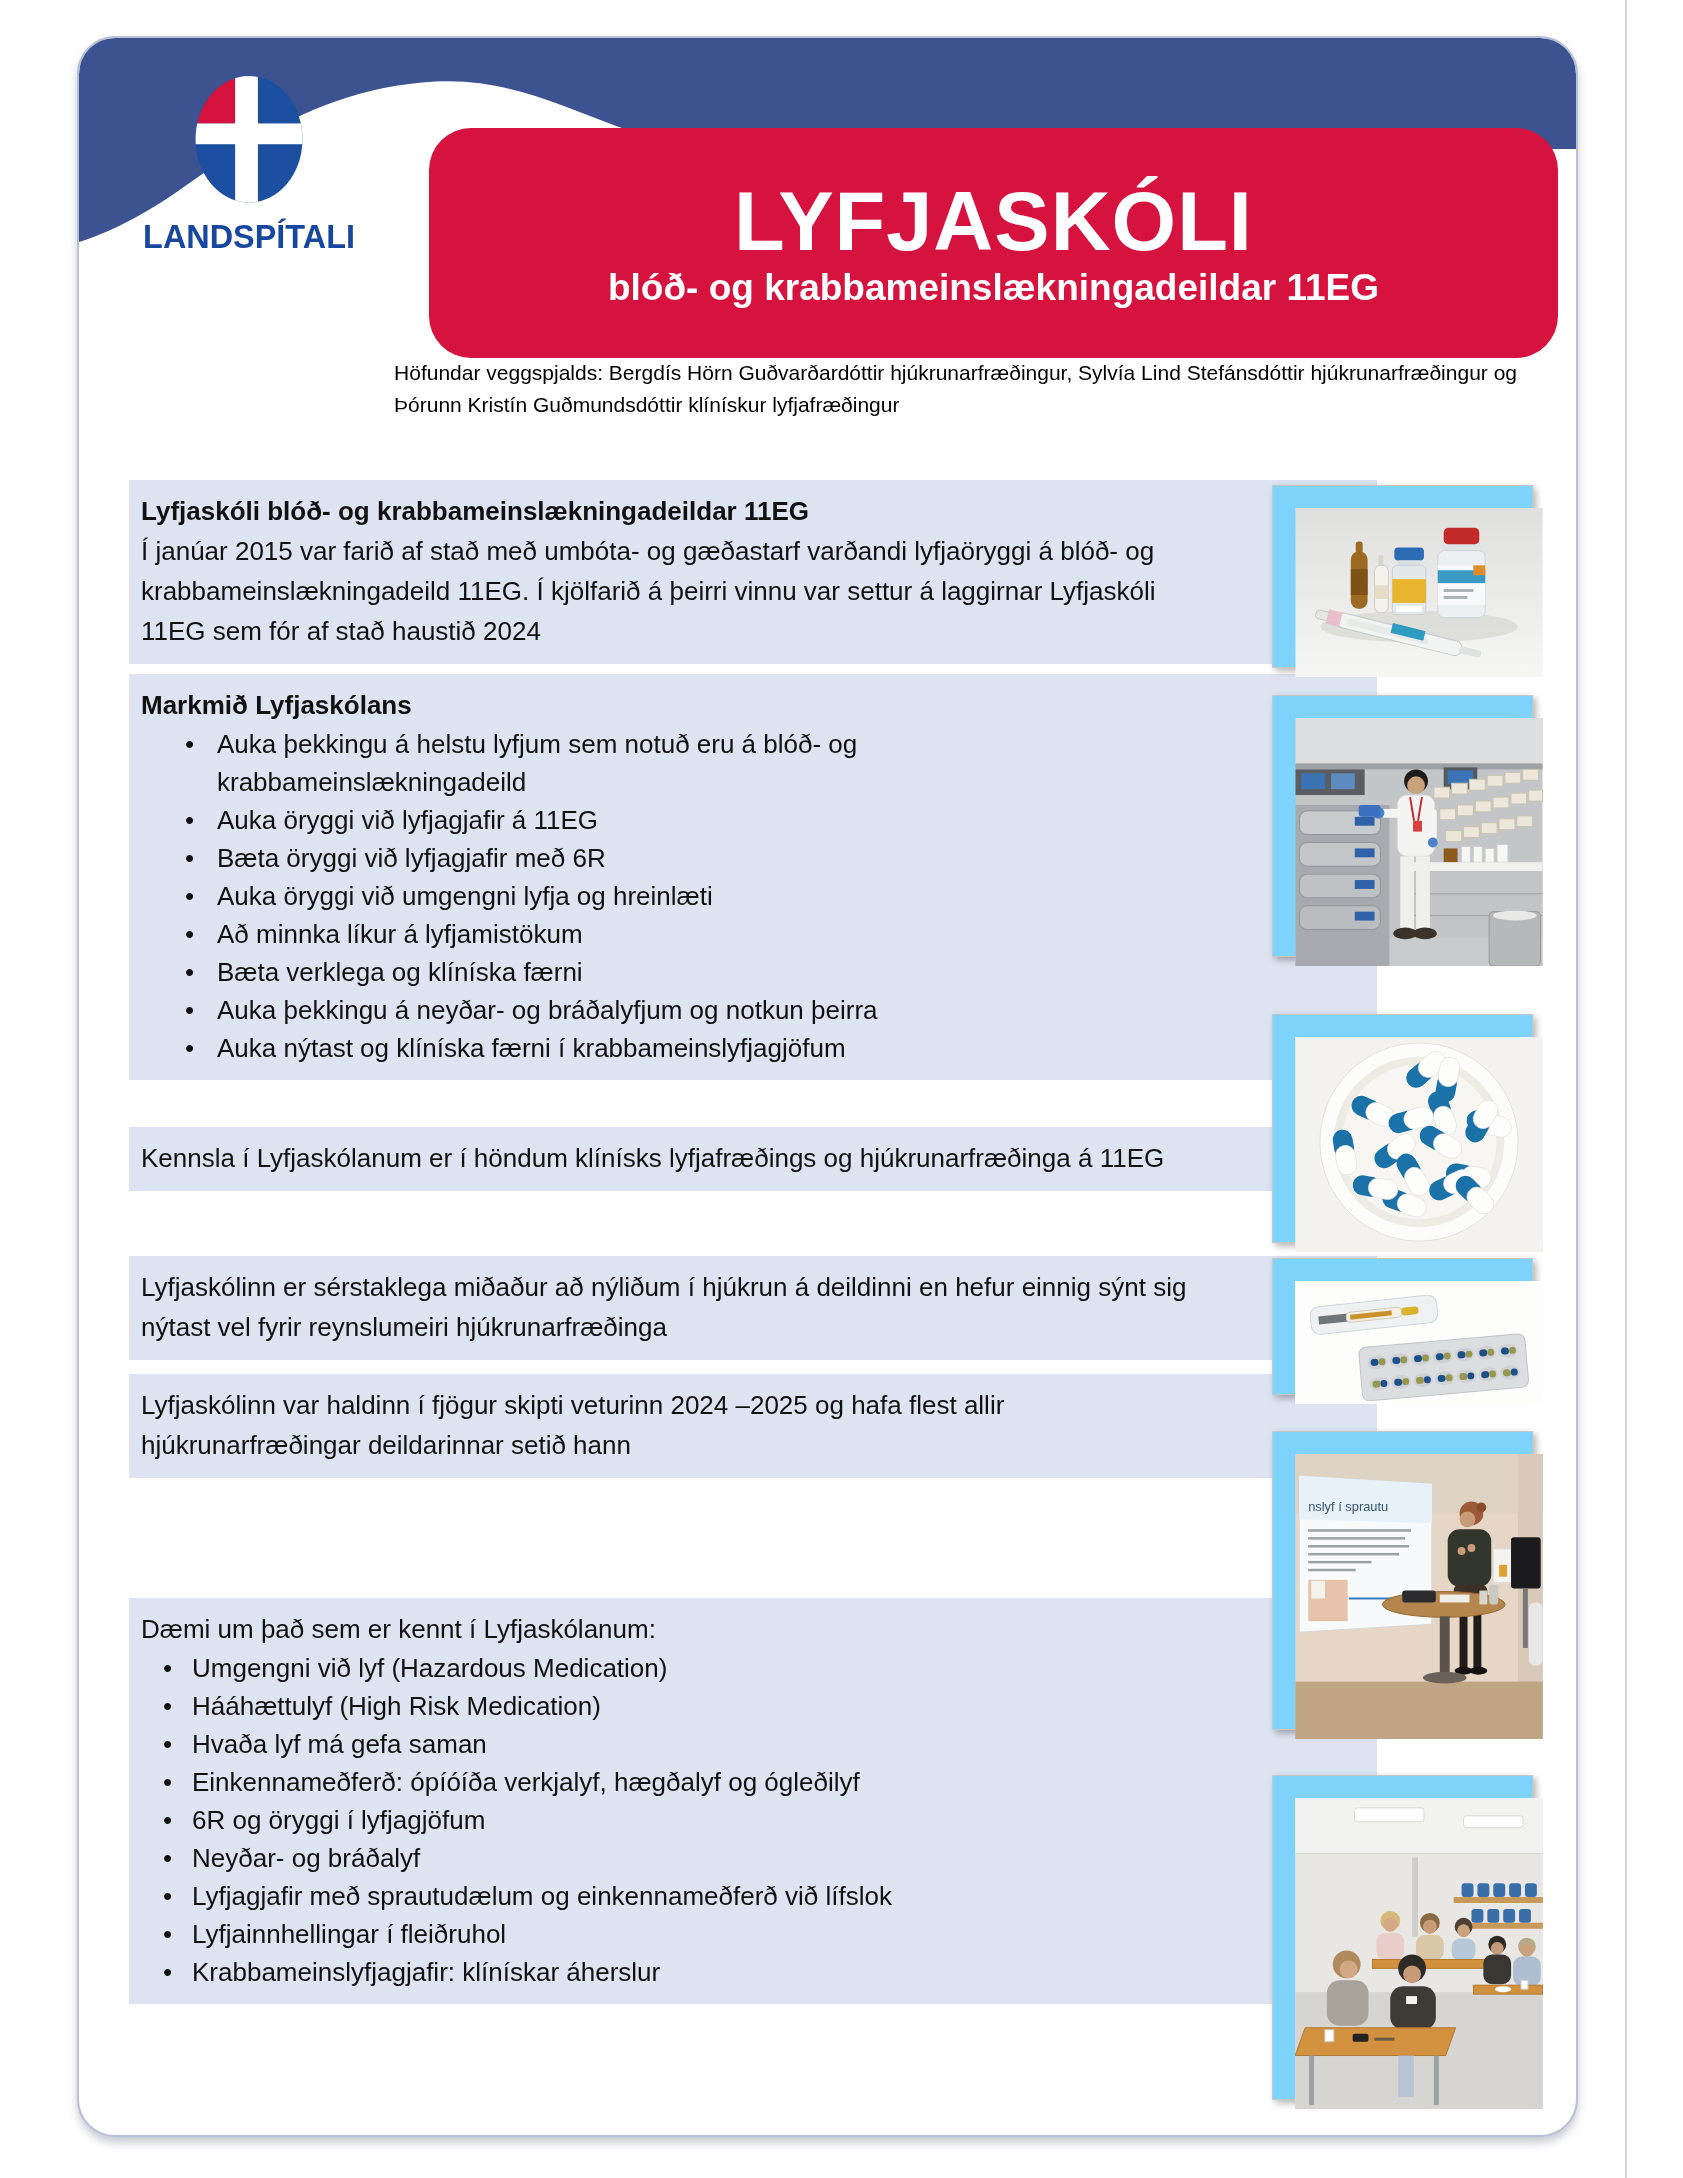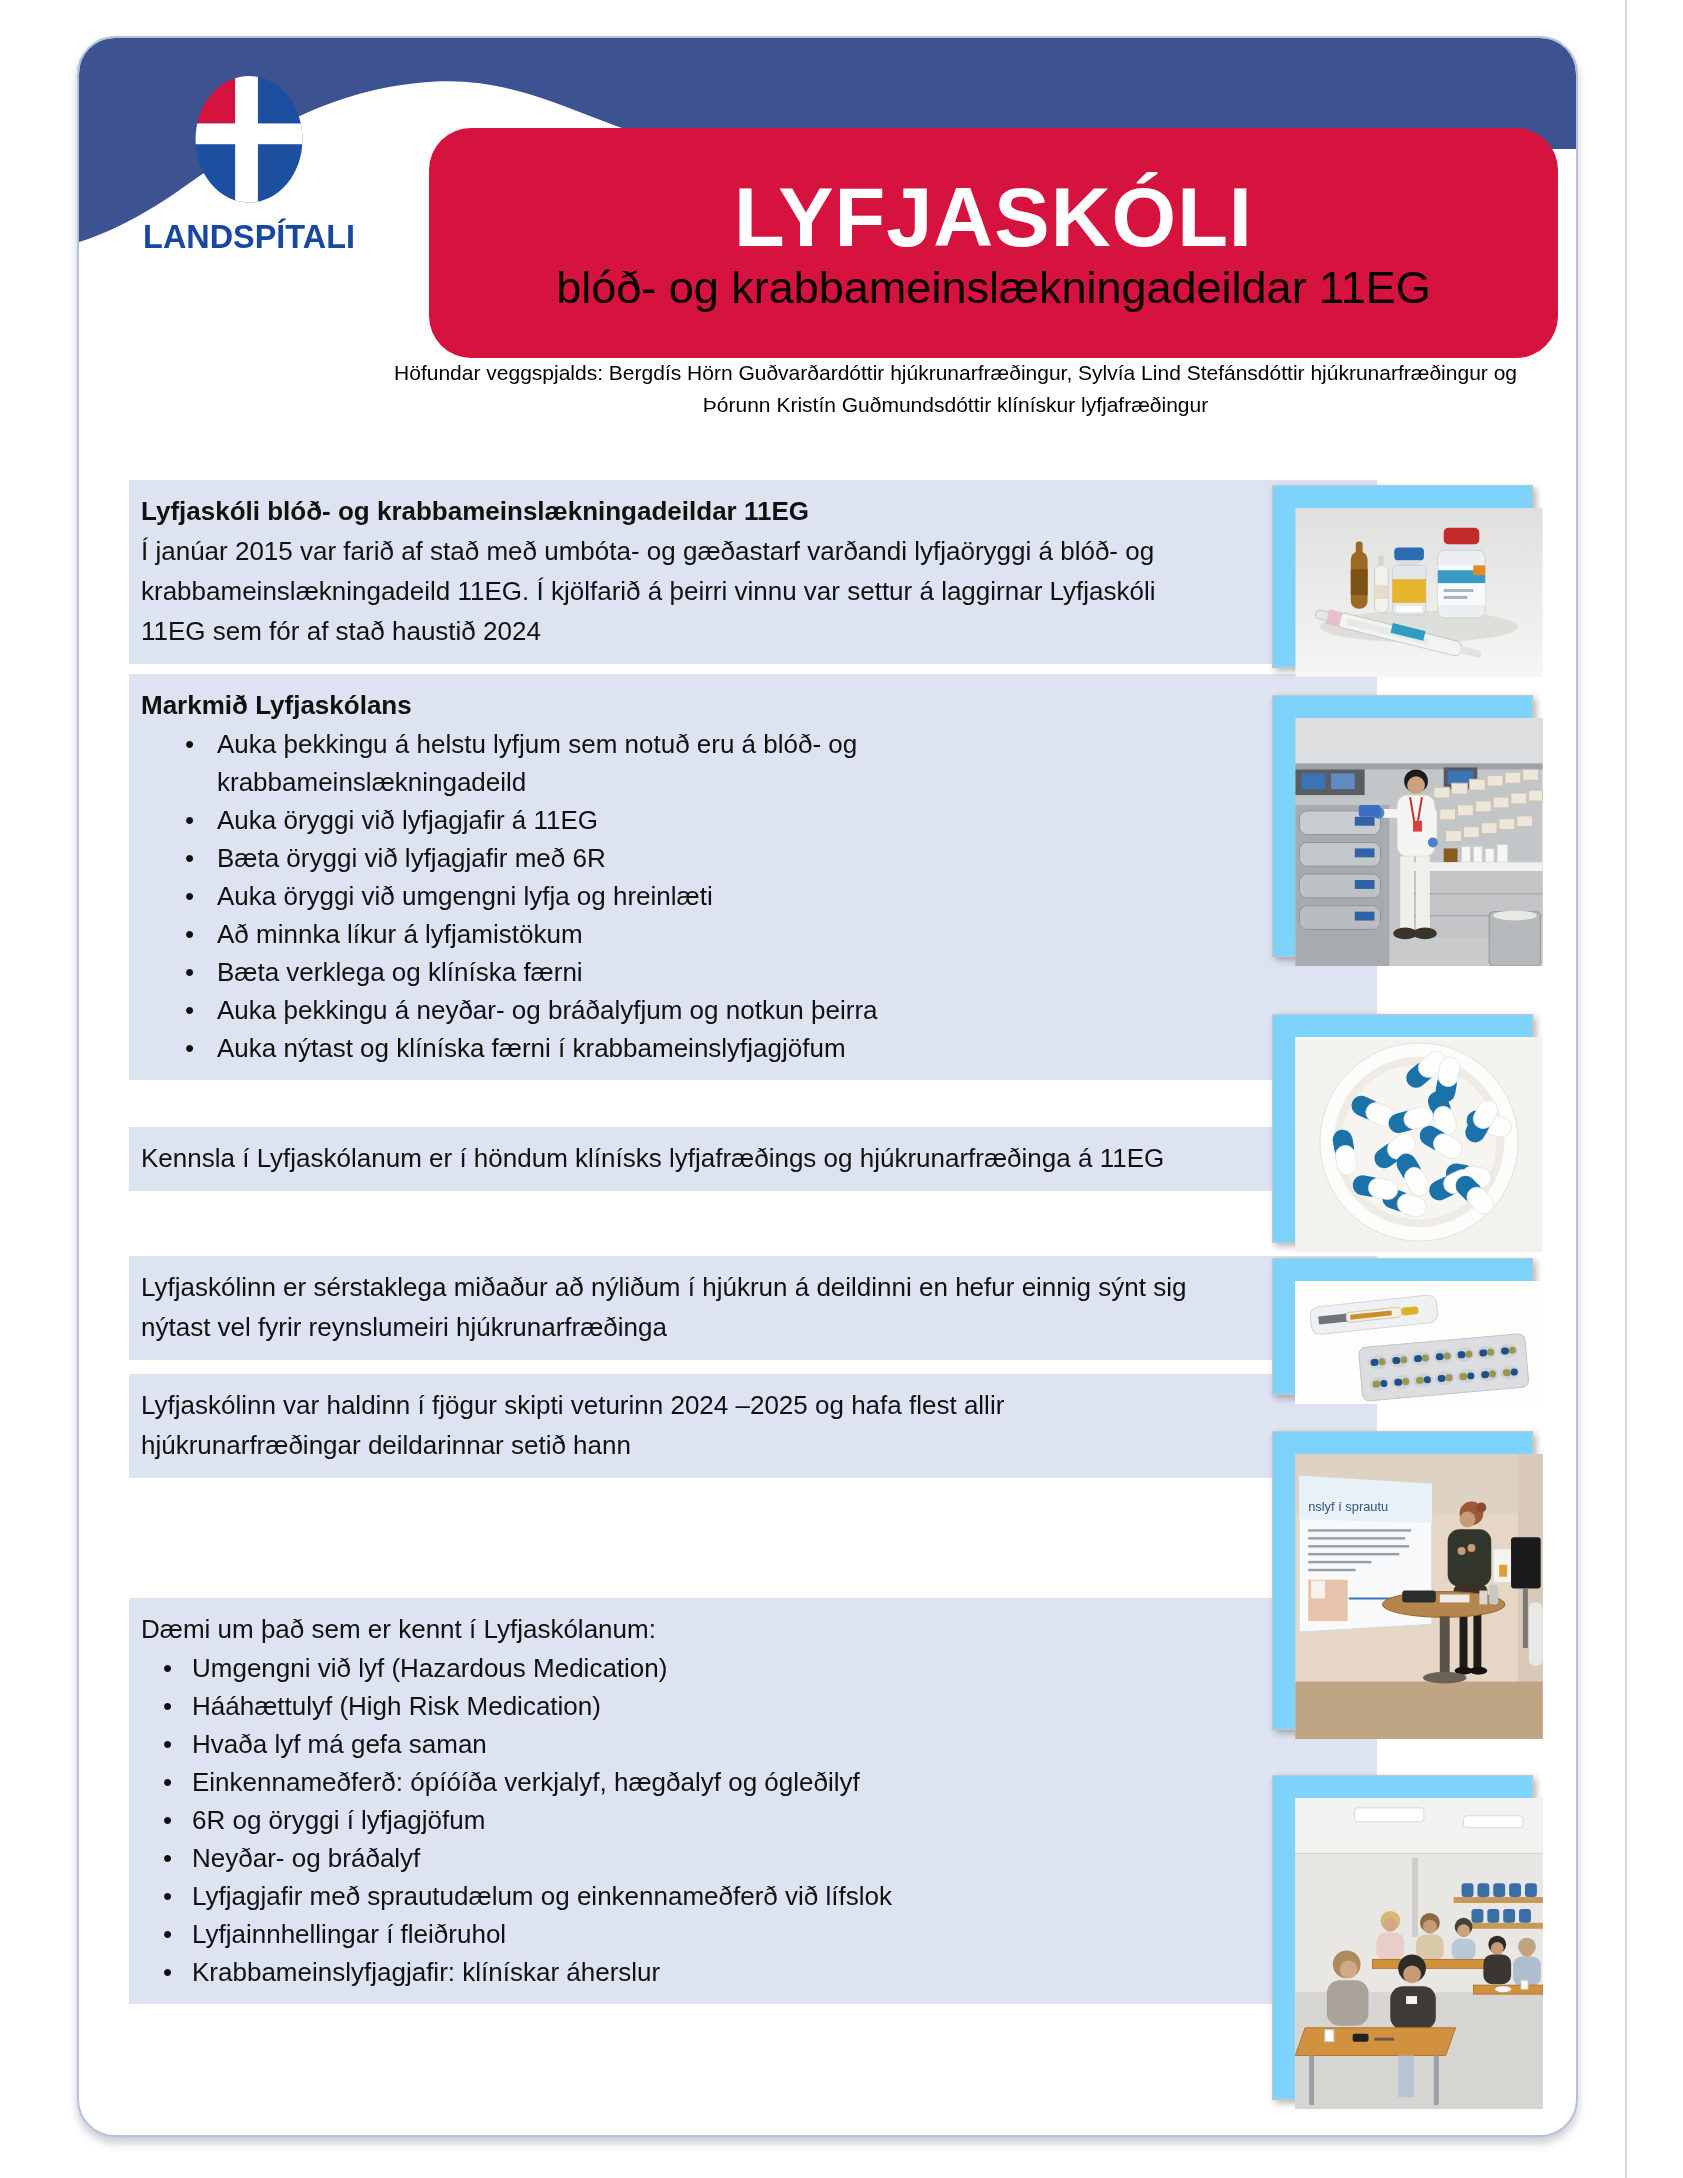--- a/index.html
+++ b/index.html
@@ -13,22 +13,22 @@
     background:#fff;border:2px solid #b6c0d6;border-radius:38px;overflow:hidden;
     box-shadow:0 6px 9px rgba(60,70,100,.28);
   }
   .band-svg{position:absolute;left:0;top:0;display:block}
   .logo{position:absolute;left:61px;top:30px}
   .redbox{
     position:absolute;left:350px;top:90px;width:1129px;height:230px;background:#d6123f;
     border-radius:42px;display:flex;flex-direction:column;align-items:center;justify-content:center;gap:6px;
   }
   .redbox .title{font-size:83px;font-weight:bold;color:#fff;letter-spacing:1px;line-height:1}
-  .redbox .subtitle{font-size:45px;font-weight:normal;color:#000000;line-height:1}
-  .authors{position:absolute;right:59px;top:319px;text-align:center;font-size:21px;line-height:32px;color:#000}
+  .redbox .subtitle{font-size:37px;font-weight:bold;color:#ffffff;line-height:1}
+  .authors{position:absolute;right:59px;top:319px;text-align:left;font-size:21px;line-height:32px;color:#000}
   .tblock{
     position:absolute;left:50px;width:1248px;box-sizing:border-box;background:#dde3f1;
     padding:11px 12px 13px 12px;font-size:26px;line-height:40px;
   }
   .tblock h3{margin:0;font-size:26px;font-weight:bold;line-height:40px}
   .tblock p{margin:0;max-width:1069px}
   .tblock p.lead{max-width:none}
   .tblock ul{margin:0;padding:0;list-style:none;line-height:38px}
   .tblock li{position:relative}
   .goals li{padding-left:76px;max-width:891px}

